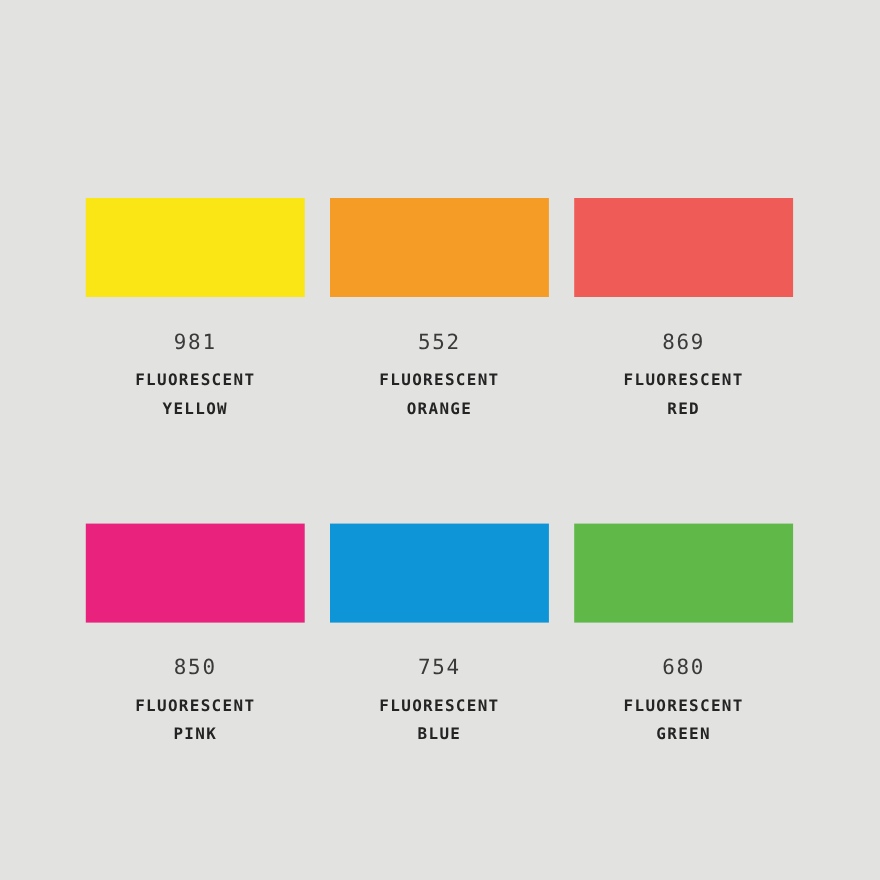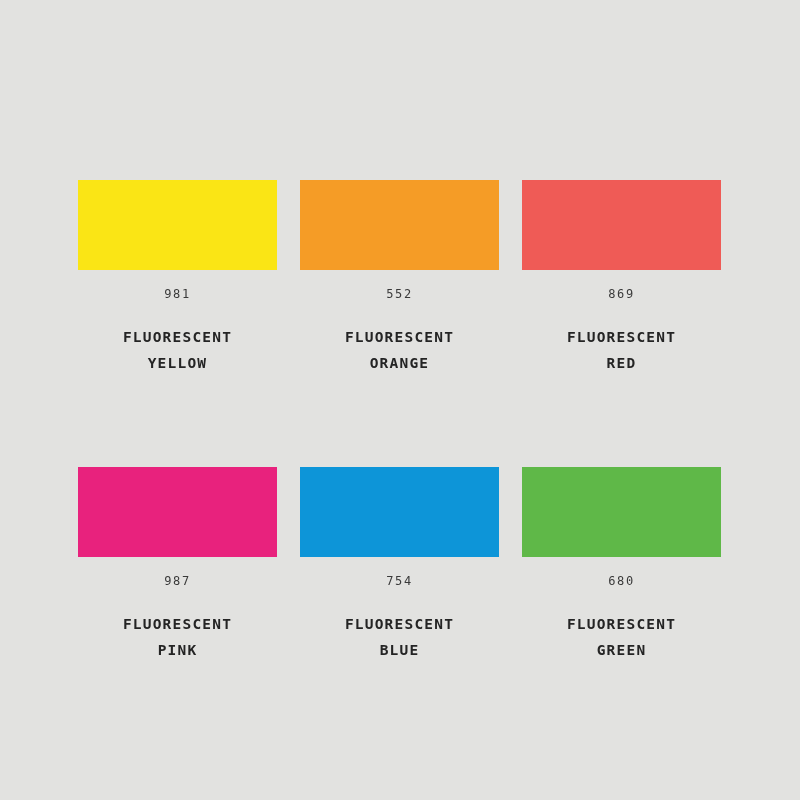--- a/index.html
+++ b/index.html
@@ -44,32 +44,32 @@
     align-items: center;
   }
 
   .swatch-chip {
     width: 199px;
     height: 90px;
     display: block;
   }
 
   .swatch-code {
-    margin-top: 18px;
+    margin-top: 32px;
     font-family: "DejaVu Sans Mono", monospace;
-    font-size: 12px;
+    font-size: 19px;
     font-weight: 400;
     letter-spacing: 1.6px;
     color: #3a3a3a;
     line-height: 1;
     text-align: center;
   }
 
   .swatch-name {
-    margin-top: 24px;
+    margin-top: 12px;
     font-family: "DejaVu Sans Mono", monospace;
     font-size: 14.5px;
     font-weight: 700;
     letter-spacing: 1.2px;
     color: #242424;
     line-height: 1.82;
     text-align: center;
     text-transform: uppercase;
     white-space: pre-line;
   }
@@ -98,21 +98,21 @@
       <div class="swatch-chip" style="background-color: rgb(239, 91, 86);"></div>
       <div class="swatch-code">869</div>
       <div class="swatch-name">FLUORESCENT
 RED</div>
     </div>
 
     <div class="row-spacer"></div>
 
     <div class="swatch-cell">
       <div class="swatch-chip" style="background-color: rgb(232, 34, 125);"></div>
-      <div class="swatch-code">987</div>
+      <div class="swatch-code">850</div>
       <div class="swatch-name">FLUORESCENT
 PINK</div>
     </div>
 
     <div class="swatch-cell">
       <div class="swatch-chip" style="background-color: rgb(13, 149, 216);"></div>
       <div class="swatch-code">754</div>
       <div class="swatch-name">FLUORESCENT
 BLUE</div>
     </div>

